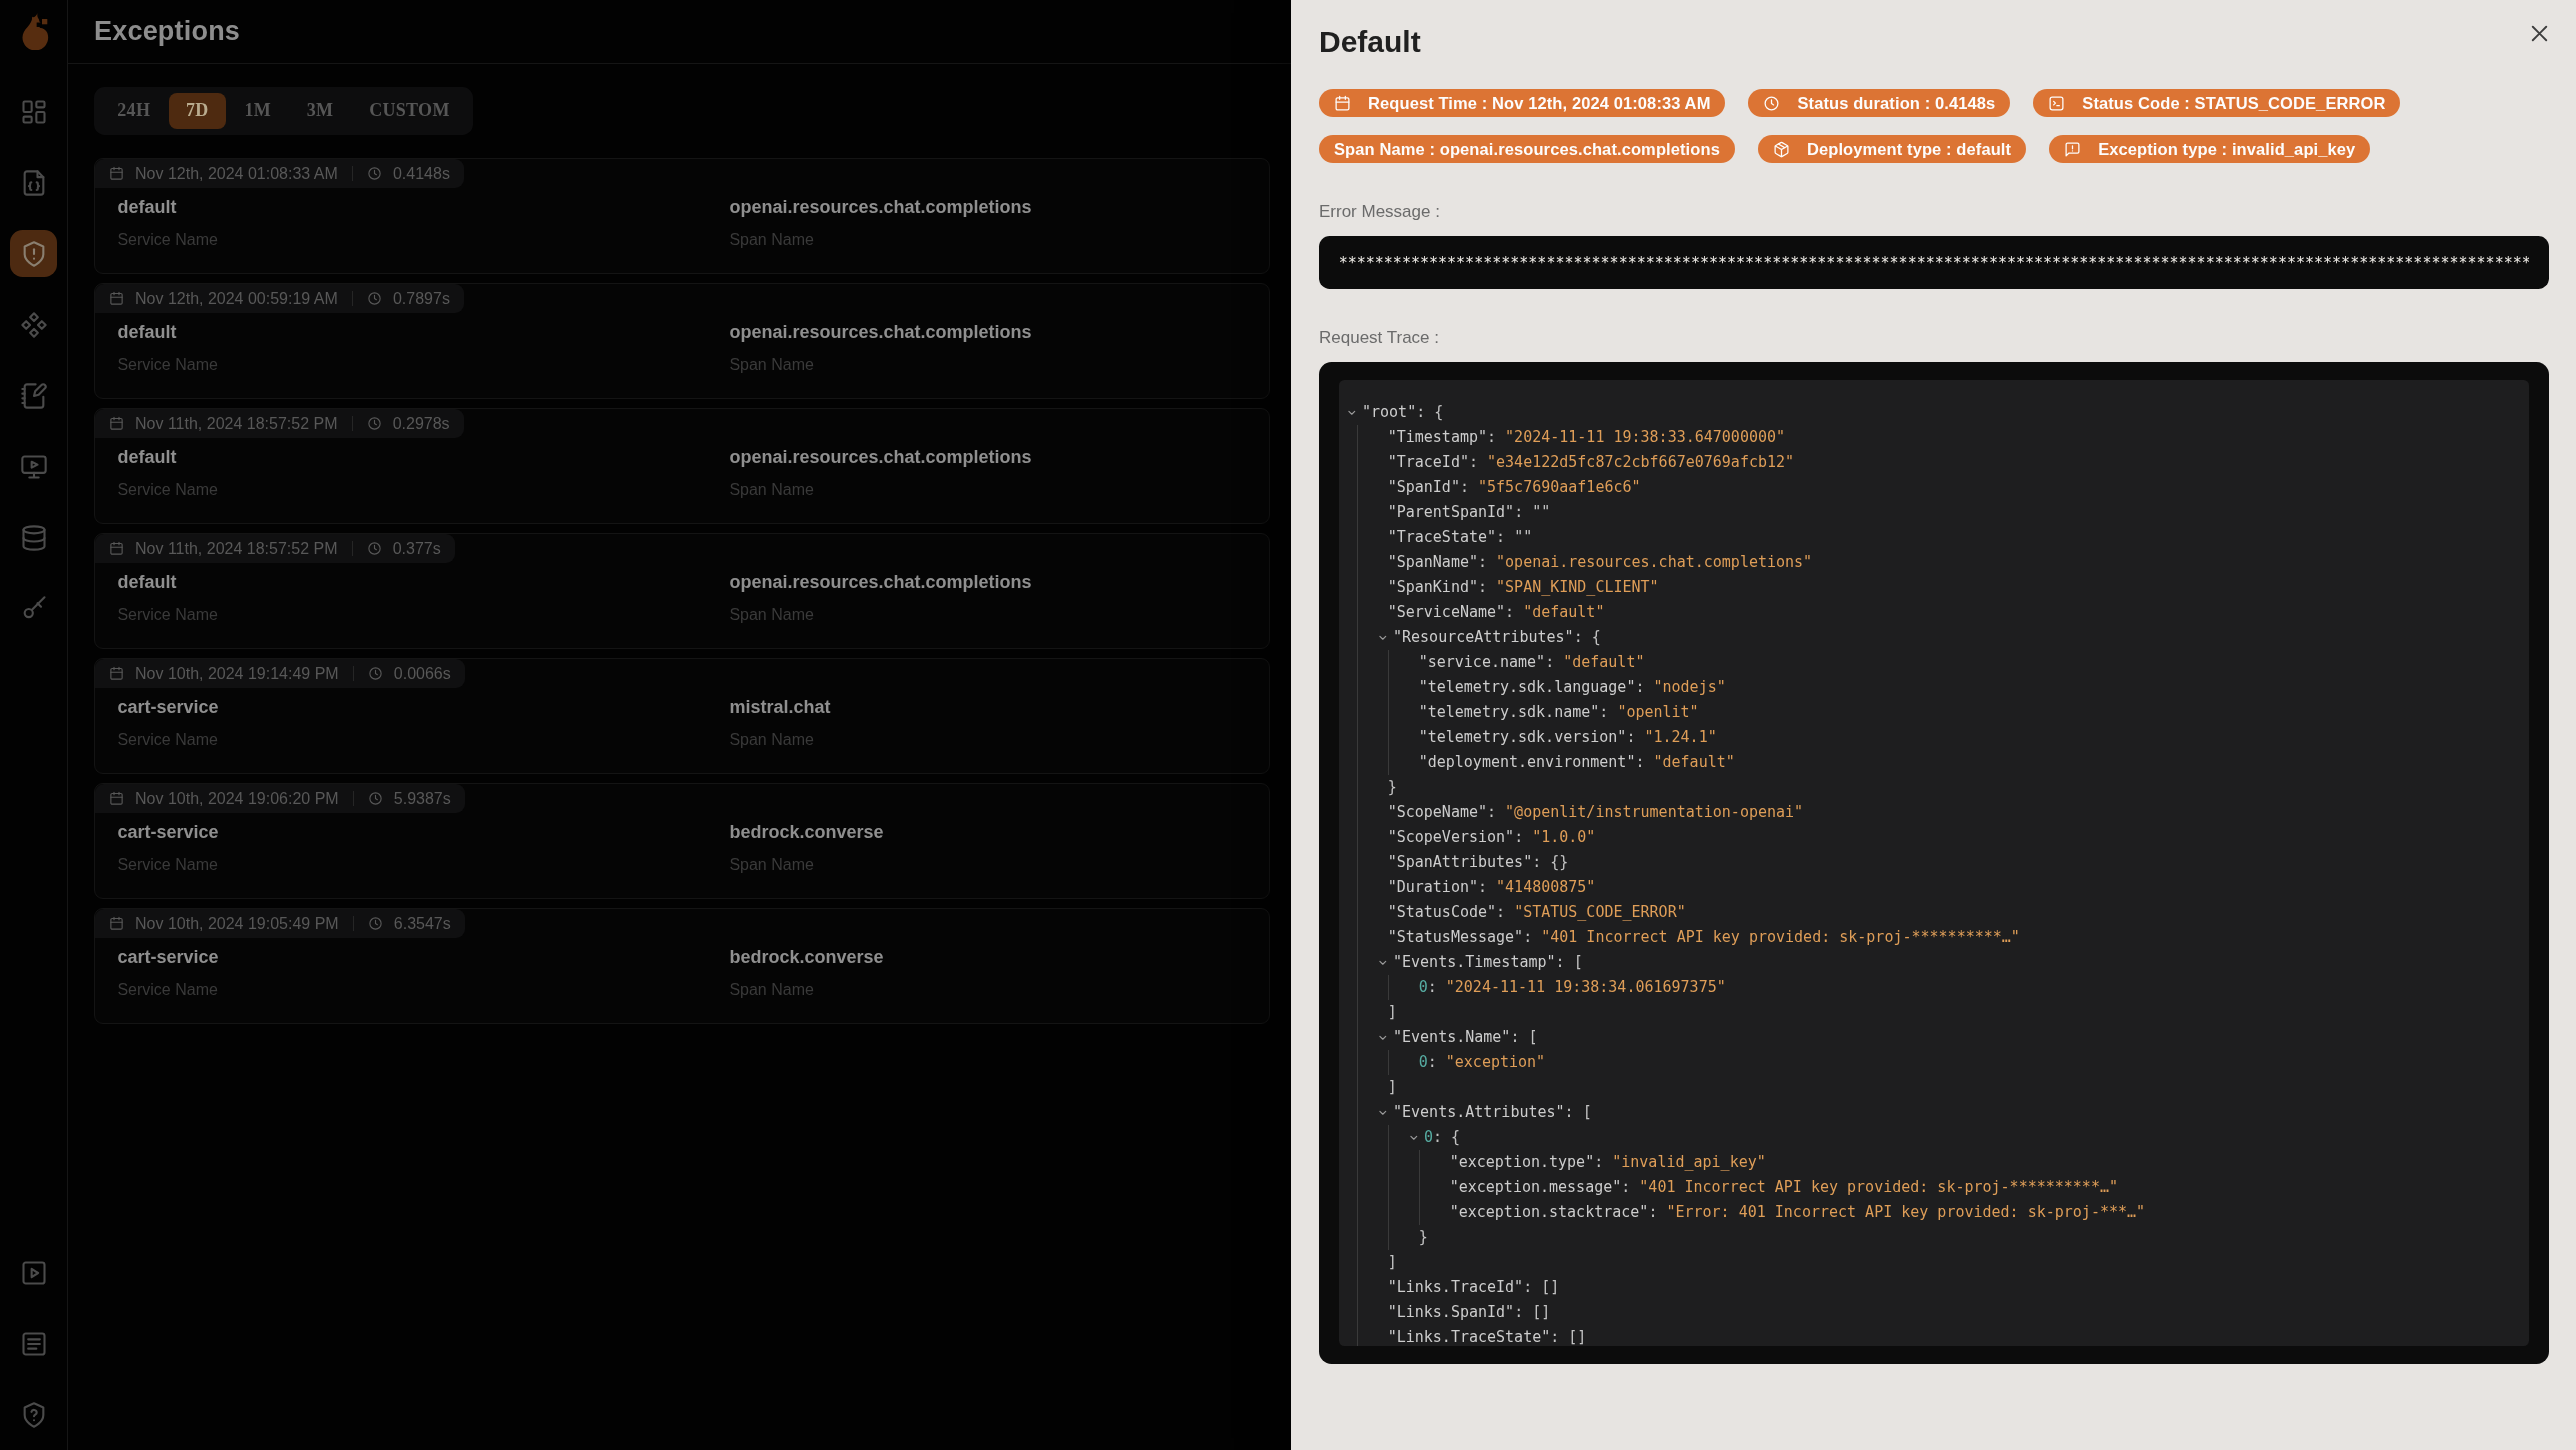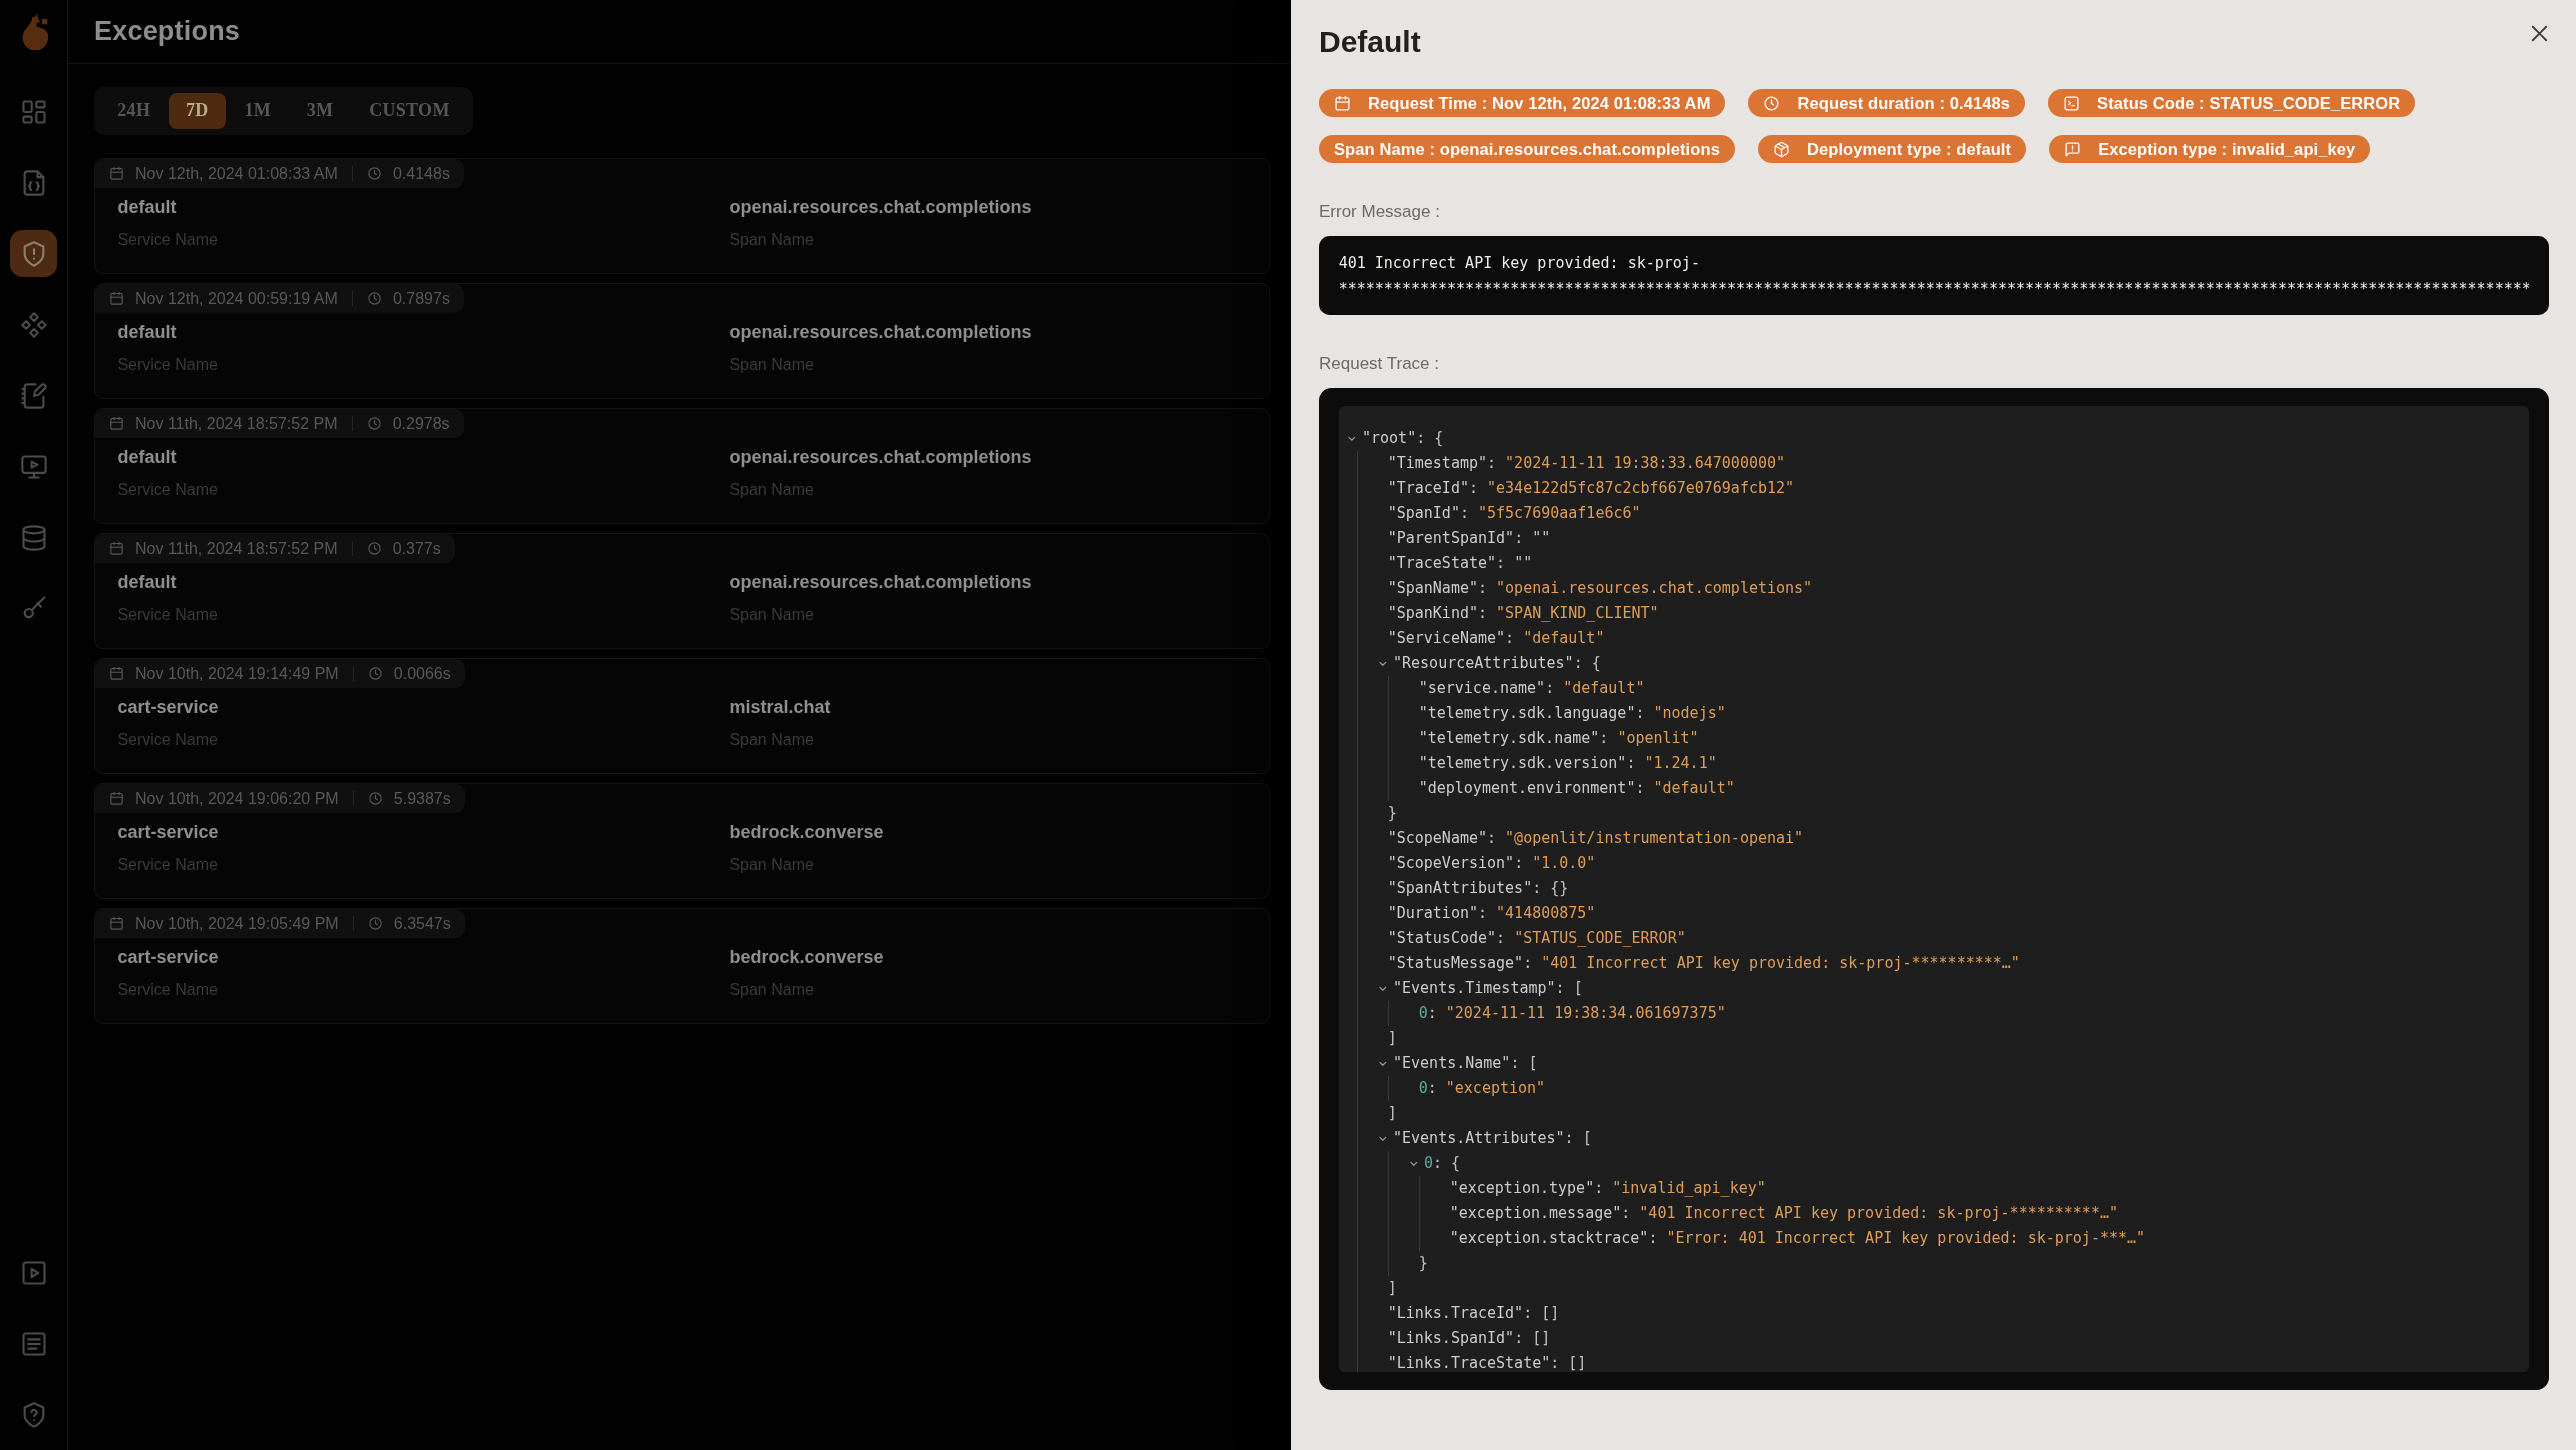--- a/index.html
+++ b/index.html
@@ -407,21 +407,21 @@
         </span>
         <span>Request Time : Nov 12th, 2024 01:08:33 AM</span>
       </div>
       <div class="badge">
         <span style="display: inline-flex;">
           <svg viewBox="0 0 24 24" fill="none" stroke="currentColor" stroke-width="1.8" stroke-linecap="round" stroke-linejoin="round">
             <circle cx="12" cy="12" r="9"></circle>
             <path d="M12 7v5l3 2"></path>
           </svg>
         </span>
-        <span>Request duration : 0.4148s</span>
+        <span>Status duration : 0.4148s</span>
       </div>
       <div class="badge">
         <span style="display: inline-flex;">
           <svg viewBox="0 0 24 24" fill="none" stroke="currentColor" stroke-width="1.8" stroke-linecap="round" stroke-linejoin="round">
             <rect x="3" y="3" width="18" height="18" rx="3"></rect>
             <path d="M8 9l2.5 2.5L8 14"></path>
             <path d="M12.5 15H16"></path>
           </svg>
         </span>
         <span>Status Code : STATUS_CODE_ERROR</span>
@@ -449,21 +449,20 @@
             <path d="M12 7v4"></path>
             <path d="M12 14h.01"></path>
           </svg>
         </span>
         <span>Exception type : invalid_api_key</span>
       </div>
     </div>
 
   <div class="section-label">Error Message :</div>
   <div class="codeblock">
-      <div class="line">401 Incorrect API key provided: sk-proj-</div>
       <div class="line">********************************************************************************************************************************************************************************************************</div>
     </div>
 
   <div class="section-label">Request Trace :</div>
   <div class="traceblock">
     <div class="trace-inner">
         <div class="jrow"><span class="chev"><svg width="11.6" height="11.6" viewBox="0 0 24 24" fill="none" stroke="#9a9a9a" stroke-width="2.4" stroke-linecap="round" stroke-linejoin="round">
               <path d="M6 9l6 6 6-6"></path>
             </svg></span><span><span class="k">"root"</span><span class="p">: </span><span class="p">{</span></span></div>
         <div class="jrow"><span class="guide"></span><span><span class="k">"Timestamp"</span><span class="p">: </span><span class="v">"2024-11-11 19:38:33.647000000"</span></span></div>

